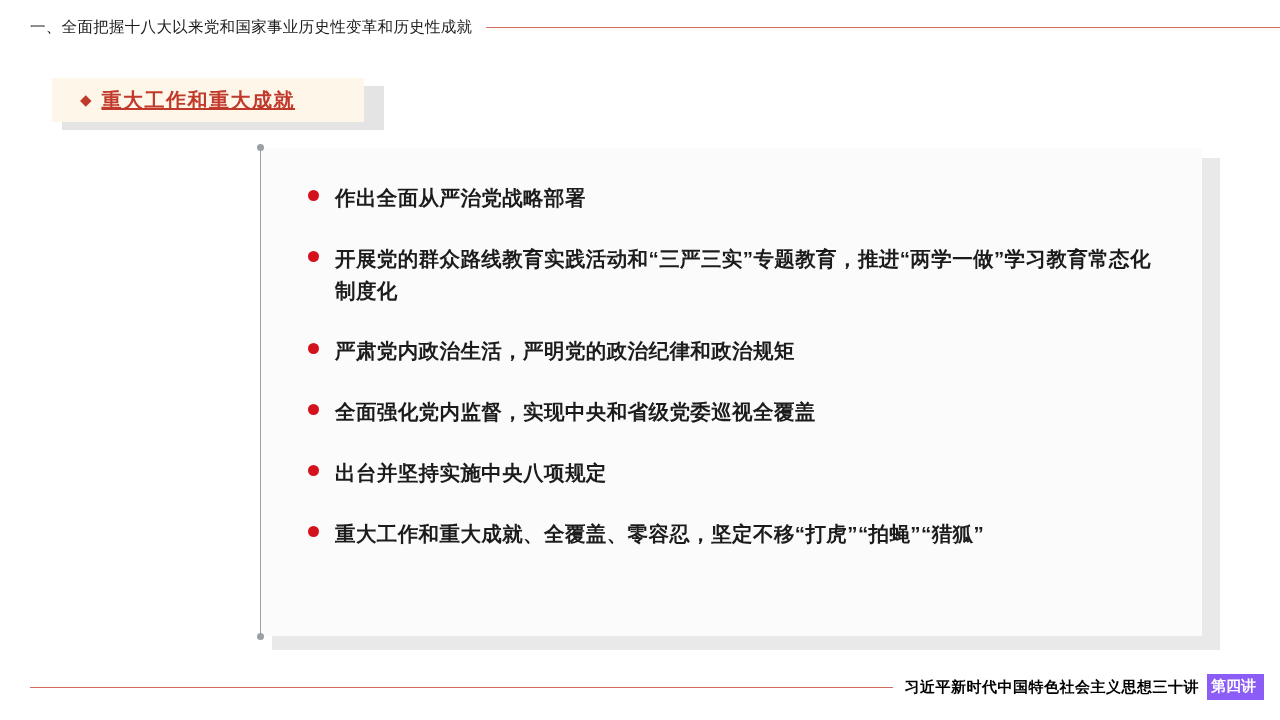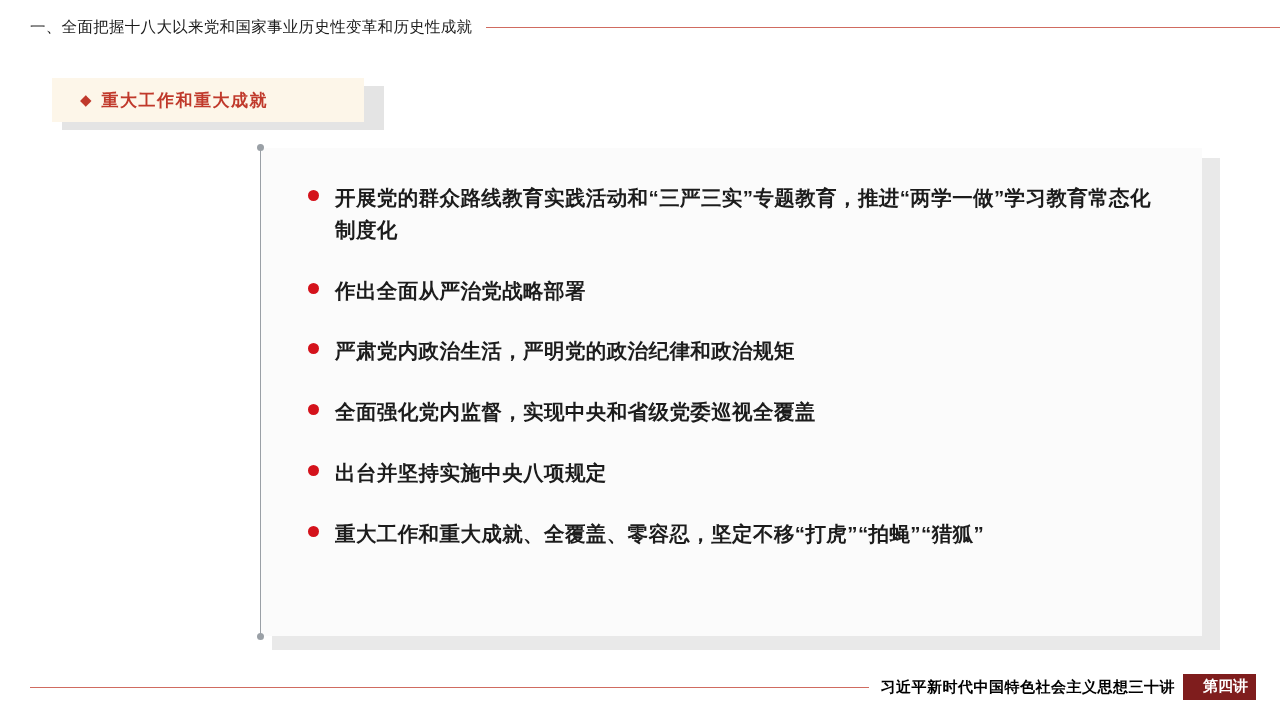--- a/index.html
+++ b/index.html
@@ -71,24 +71,25 @@
     box-sizing: border-box;
   }
   .diamond {
     color: #c0392b;
     font-size: 15px;
     line-height: 1;
     margin-right: 10px;
     transform: translateY(-1px);
   }
   .section-tag-label {
-    font-size: 17px;
+    font-size: 20px;
     font-weight: bold;
     color: #c0392b;
     letter-spacing: 1.5px;
+    text-decoration: underline;
   }
 
   
   .card-wrap {
     position: absolute;
     left: 260px;
     top: 148px;
     width: 950px;
     height: 494px;
   }
@@ -177,26 +178,26 @@
   }
   .footer-title {
     font-size: 15px;
     font-weight: bold;
     color: #000000;
     white-space: nowrap;
     letter-spacing: 0.5px;
   }
   .footer-badge {
     margin-left: 8px;
-    margin-right: 24px;
-    background: #7f1d1d;
+    margin-right: 16px;
+    background: #8b5cf6;
     color: #ffffff;
     font-size: 15px;
     font-weight: bold;
-    padding: 3px 8px 4px 20px;
+    padding: 3px 8px 4px 4px;
     font-family: "Liberation Serif", serif;
     white-space: nowrap;
   }
 </style>
 </head>
 <body>
 
 <div class="header">
   <div class="header-title">一、全面把握十八大以来党和国家事业历史性变革和历史性成就</div>
   <div class="header-rule"></div>
@@ -213,25 +214,25 @@
 <div class="card-wrap">
   <div class="card-shadow"></div>
   <div class="card">
     <div class="card-left-line">
       <span class="corner-dot top"></span>
       <span class="corner-dot bottom"></span>
     </div>
     <div class="bullet-list">
       <div class="bullet-item">
         <span class="bullet-dot"></span>
+        <span class="bullet-text">作出全面从严治党战略部署</span>
+      </div>
+      <div class="bullet-item">
+        <span class="bullet-dot"></span>
         <span class="bullet-text">开展党的群众路线教育实践活动和“三严三实”专题教育，推进“两学一做”学习教育常态化制度化</span>
-      </div>
-      <div class="bullet-item">
-        <span class="bullet-dot"></span>
-        <span class="bullet-text">作出全面从严治党战略部署</span>
       </div>
       <div class="bullet-item">
         <span class="bullet-dot"></span>
         <span class="bullet-text">严肃党内政治生活，严明党的政治纪律和政治规矩</span>
       </div>
       <div class="bullet-item">
         <span class="bullet-dot"></span>
         <span class="bullet-text">全面强化党内监督，实现中央和省级党委巡视全覆盖</span>
       </div>
       <div class="bullet-item">

